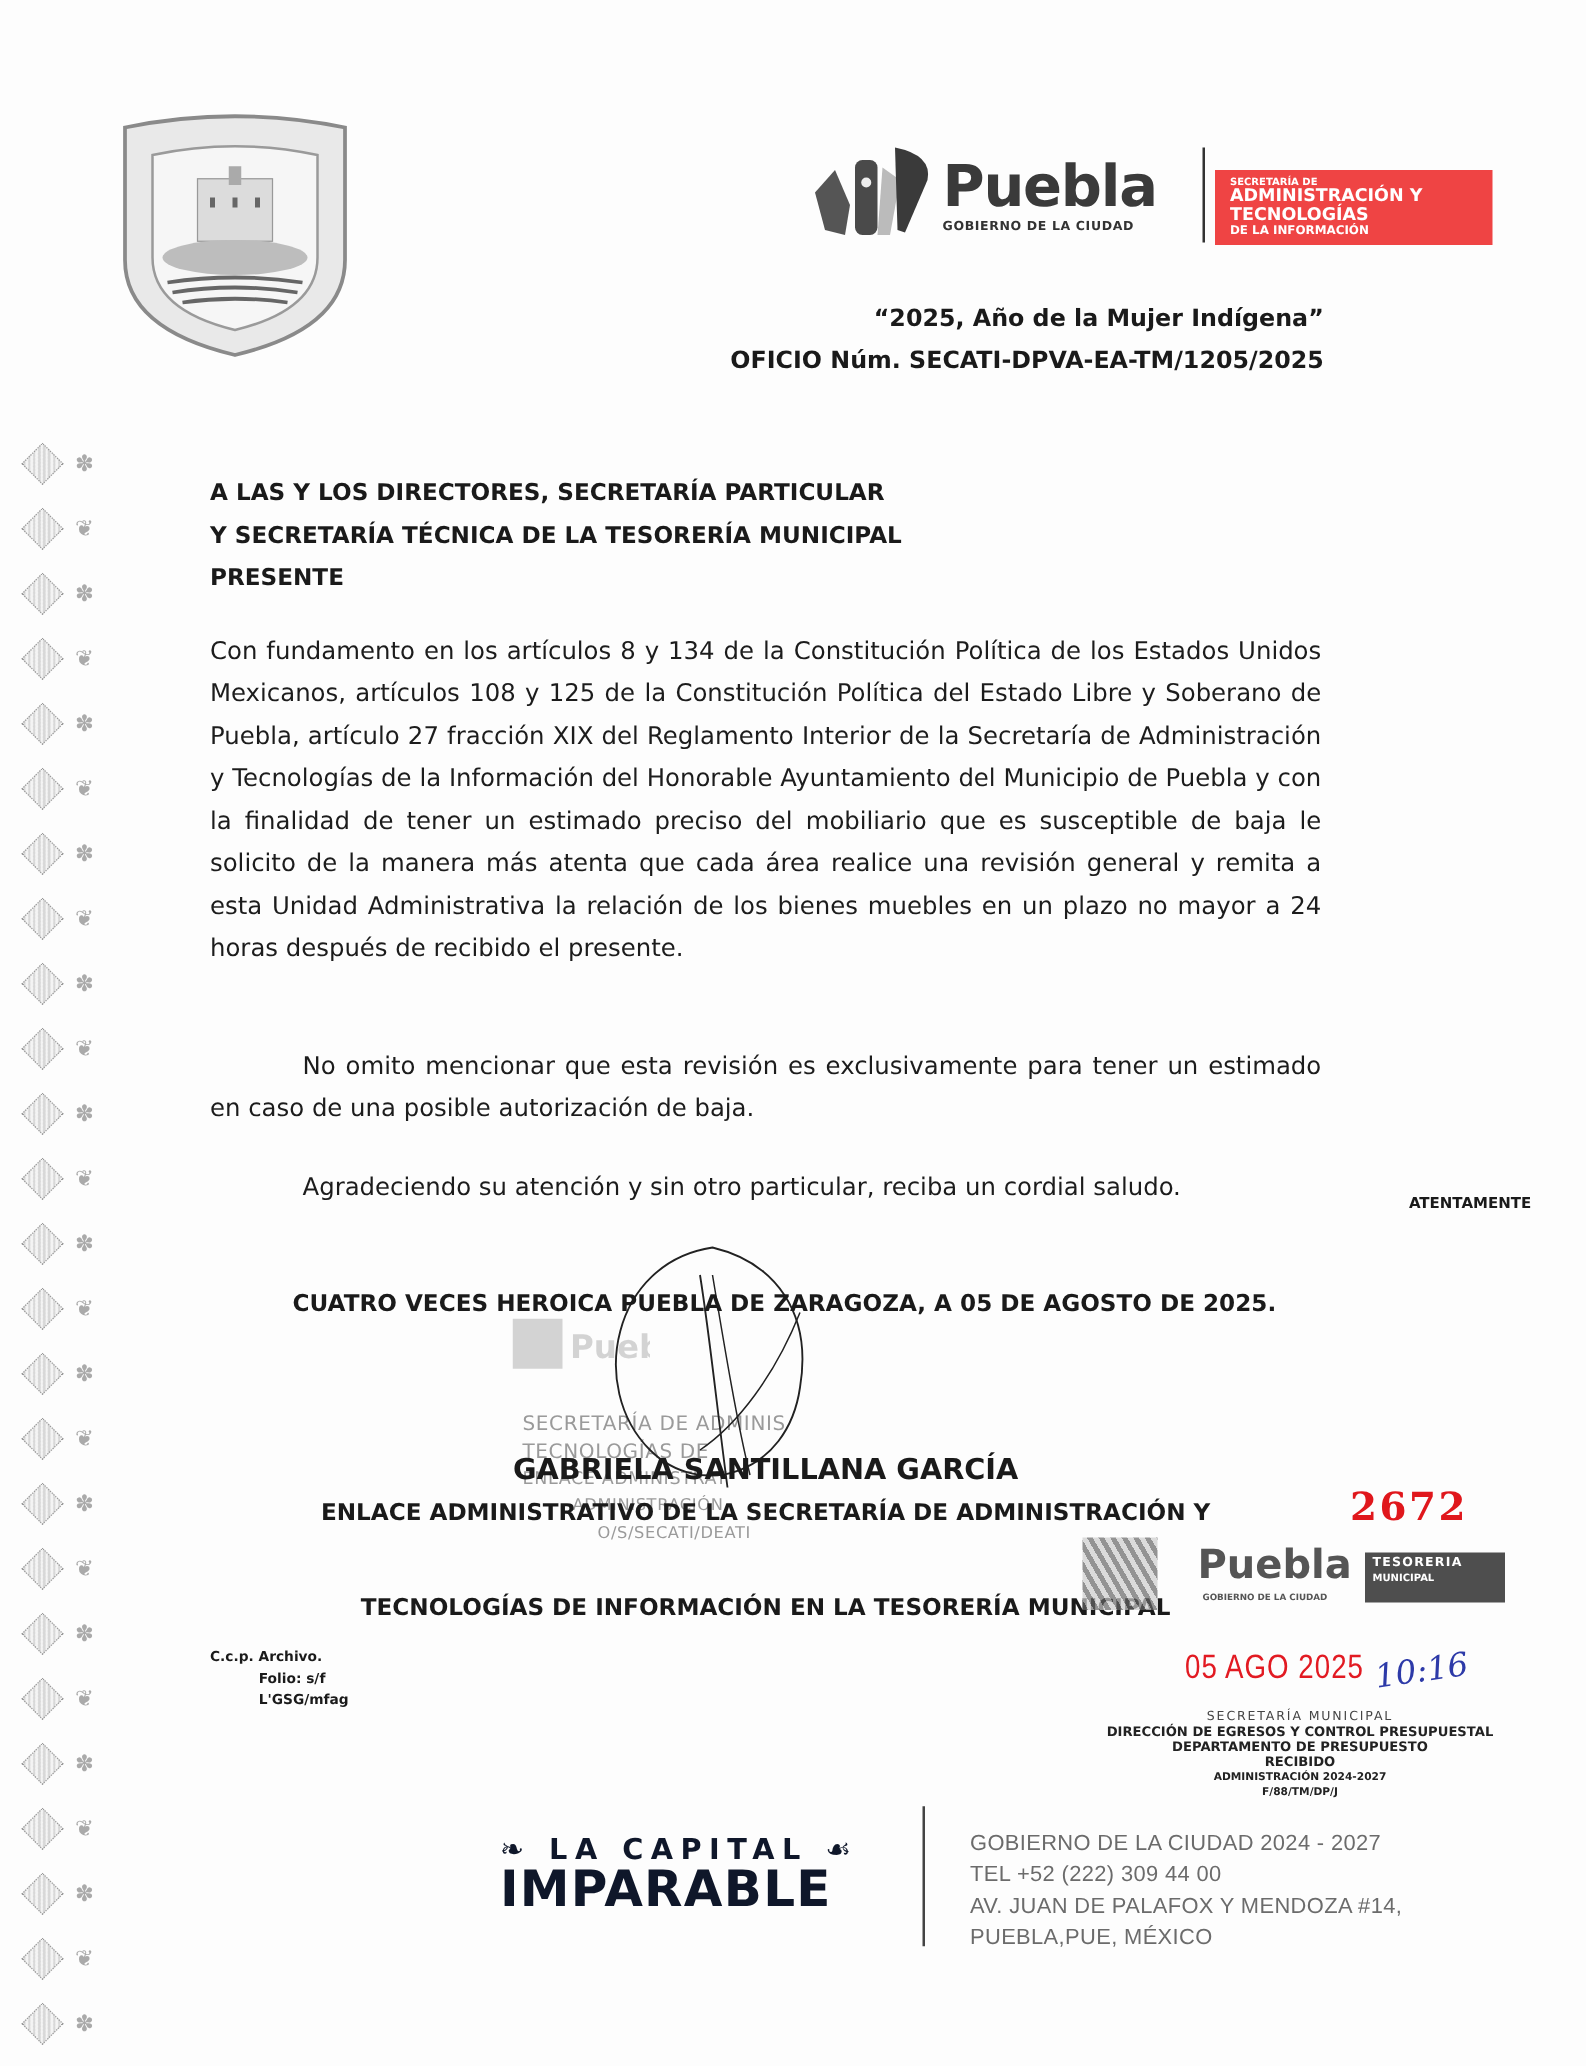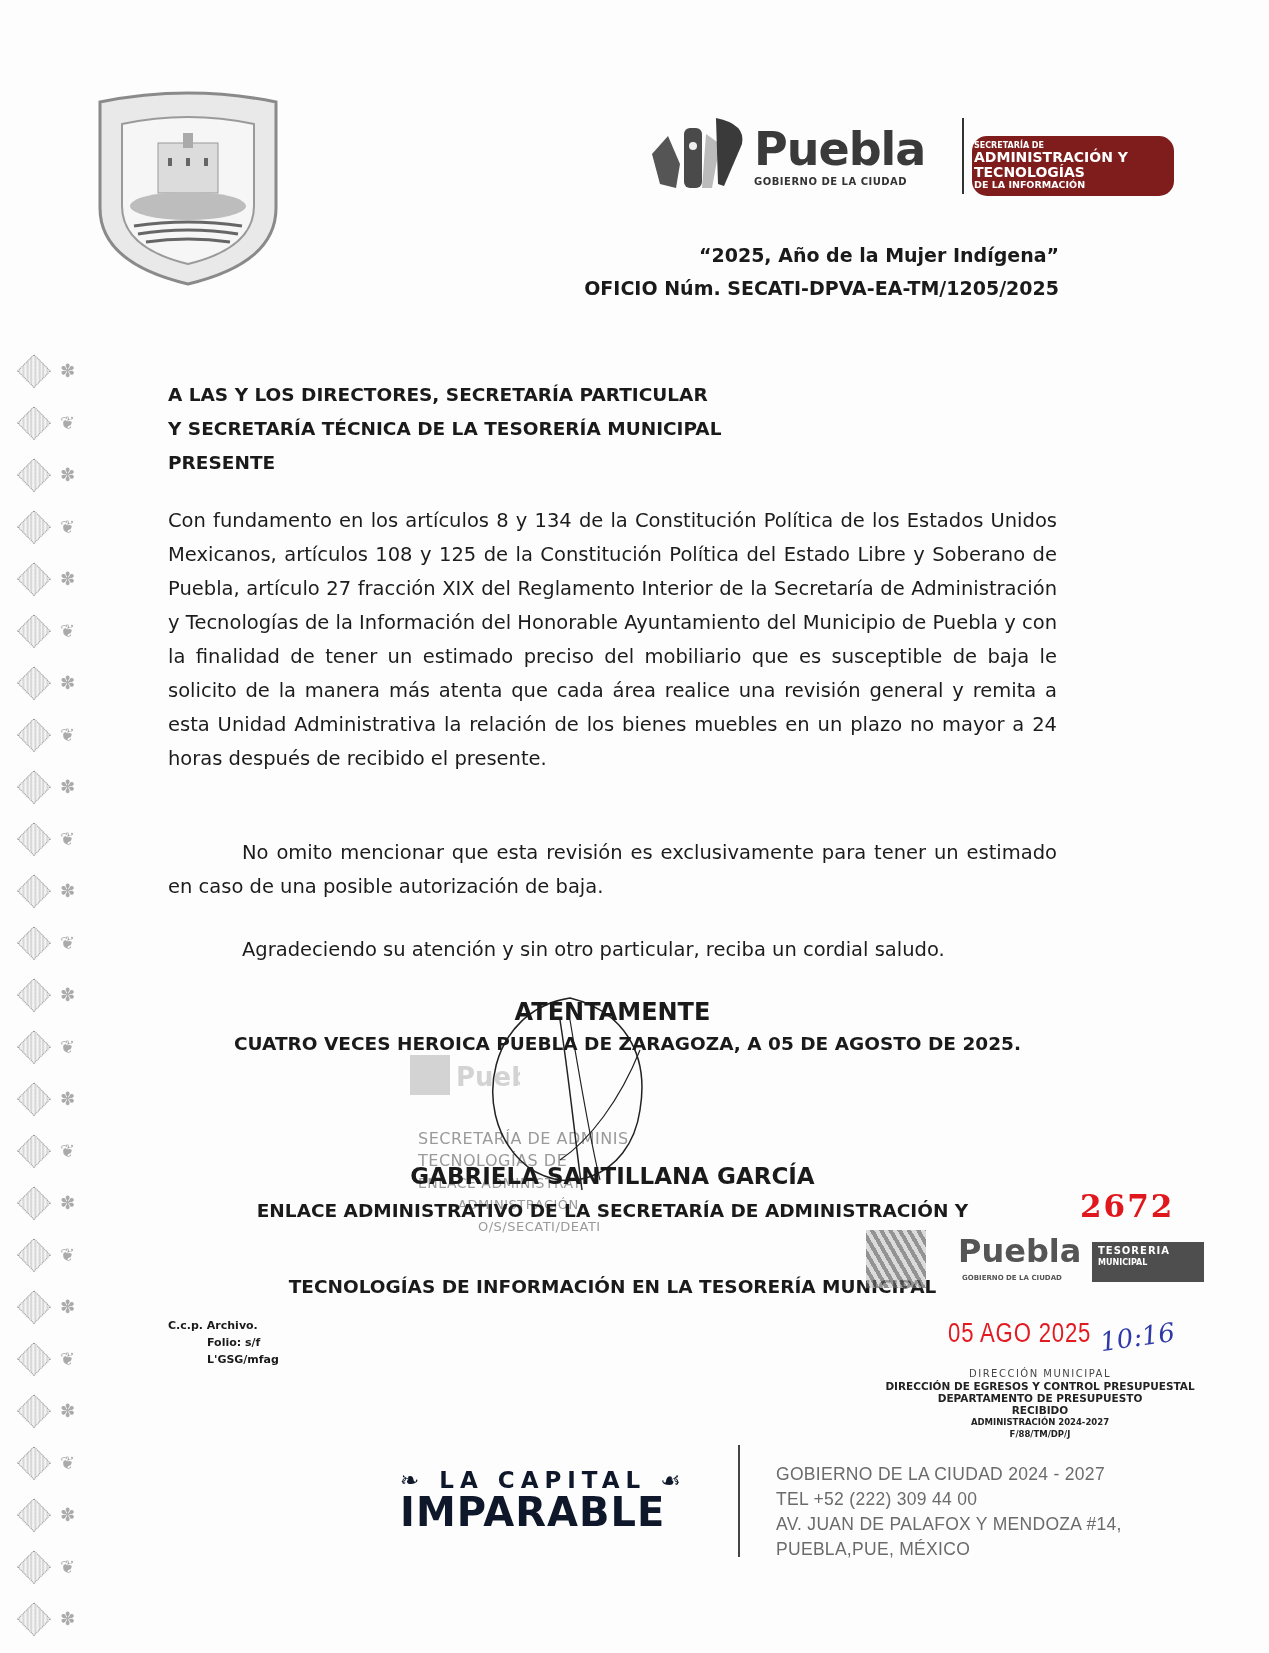--- a/index.html
+++ b/index.html
@@ -14,34 +14,34 @@
              background:repeating-linear-gradient(45deg,#d8d8d8 0 2px,#f4f4f4 2px 4px); margin-left:8px; }
   .fleur { margin-left:14px; color:#aaa; font-size:18px; }
 
   
   .shield { left:88px; top:88px; width:200px; height:200px; }
 
   
   .hdr-logo { left:650px; top:108px; width:540px; height:90px; }
   .puebla-word { font-family:"DejaVu Sans", sans-serif; font-weight:bold; font-size:46px; color:#3a3a3a; letter-spacing:-1px; }
   .gob-ciudad { font-family:"DejaVu Sans", sans-serif; font-weight:bold; font-size:10px; color:#333; letter-spacing:0.5px; }
-  .sec-box { background:#7f1d1d; color:#fff; font-family:"DejaVu Sans", sans-serif; font-weight:bold; padding:6px 2px; line-height:1.05;border-radius:15px; }
+  .sec-box { background:#ef4444; color:#fff; font-family:"DejaVu Sans", sans-serif; font-weight:bold; padding:6px 12px; line-height:1.05; }
 
   .motto { right:210px; top:244px; font-family:"DejaVu Sans", sans-serif; font-weight:bold; font-size:19px; text-align:right; }
   .oficio { right:210px; top:277px; font-family:"DejaVu Sans", sans-serif; font-weight:bold; font-size:19px; text-align:right; }
 
   .addressee { left:168px; top:378px; font-family:"DejaVu Sans", sans-serif; font-weight:bold; font-size:18.5px; line-height:34px; }
 
   .body-text { left:168px; width:889px; font-family:"DejaVu Sans", sans-serif; font-size:19.5px; line-height:34px; text-align:justify; color:#1c1c1c; }
   .p1 { top:504px; }
   .p2 { top:836px; text-indent:74px; }
   .p3 { top:933px; text-indent:74px; }
 
   .closing { left:0; width:1269px; text-align:center; font-family:"DejaVu Sans", sans-serif; font-weight:bold; }
-  .atent { top:998px; font-size:24px; left:0; width:1225px; }
+  .atent { top:955px; font-size:12px; left:0; width:1225px;text-align:right; }
   .lugar { top:1033px; font-size:18.5px; left:0; width:1255px; }
 
   .signer { top:1163px; font-size:23px; width:1225px; }
   .cargo1 { top:1200px; font-size:18.5px; width:1225px; }
   .cargo2 { top:1236px; font-size:18.5px; width:1225px;margin-top:40px; }
 
   
   .stamp-text { left:418px; top:1128px; font-family:"DejaVu Sans", sans-serif; font-size:16px; color:#9a9a9a; line-height:22px; letter-spacing:0.5px; }
 
   .ccp { left:168px; top:1317px; font-family:"DejaVu Sans", sans-serif; font-weight:bold; font-size:11px; line-height:17px; }
@@ -263,21 +263,21 @@
   <div style="position:absolute;left:92px;top:2px;font-family:'DejaVu Sans',sans-serif;font-weight:bold;font-size:32px;color:#555;">Puebla</div>
   <div style="position:absolute;left:96px;top:44px;font-family:'DejaVu Sans',sans-serif;font-weight:bold;font-size:7px;color:#555;">GOBIERNO DE LA CIUDAD</div>
   <div class="teso-box" style="position:absolute;left:226px;top:12px;width:100px;height:32px;">
     <div style="font-size:10px;letter-spacing:1px;">TESORERIA</div>
     <div style="font-size:8px;margin-top:3px;">MUNICIPAL</div>
   </div>
 </div>
 <div class="abs recv-date">05 AGO 2025</div>
 <div class="abs recv-time">10:16</div>
 <div class="abs recv-block">
-  <div class="l1">DIRECCIÓN MUNICIPAL</div>
+  <div class="l1">SECRETARÍA MUNICIPAL</div>
   <div class="l2">DIRECCIÓN DE EGRESOS Y CONTROL PRESUPUESTAL</div>
   <div class="l3">DEPARTAMENTO DE PRESUPUESTO</div>
   <div class="l4">RECIBIDO</div>
   <div class="l5">ADMINISTRACIÓN 2024-2027</div>
   <div class="l6">F/88/TM/DP/J</div>
 </div>
 
 <div class="abs footer-brand">
   <div class="fb1">
     <span>❧</span>

